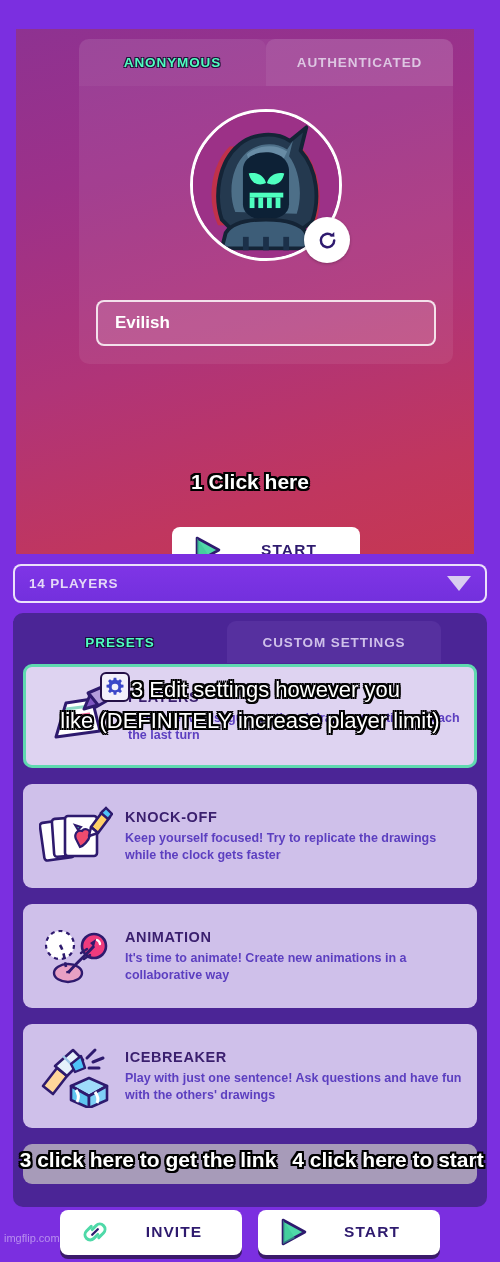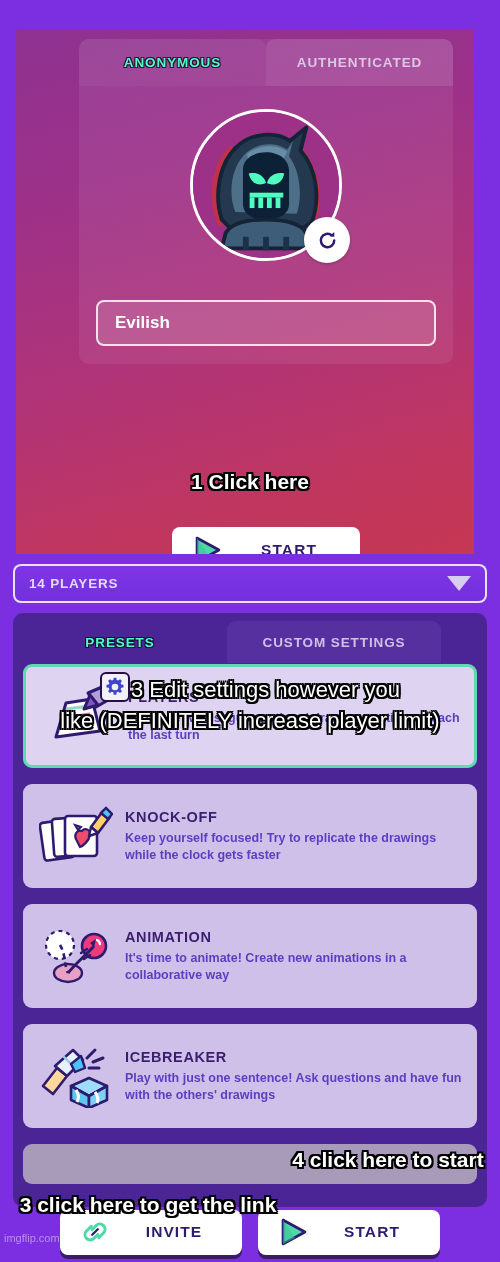--- a/index.html
+++ b/index.html
@@ -283,21 +283,21 @@
     width: 500px; height: 60px;
     display: flex;
     align-items: center;
     justify-content: center;
     gap: 16px;
     z-index: 30;
   }
   #invite-btn { width: 182px; height: 45px; }
   #start-bottom { width: 182px; height: 45px; }
 
-  #caption-3 { left: 8px; width: 280px; top: 1148px; text-align: center; margin-top: 45px; }
+  #caption-3 { left: 8px; width: 280px; top: 1148px; text-align: center; }
   #caption-4 { left: 276px; width: 224px; top: 1148px; text-align: center; }
 
   .watermark {
     position: absolute;
     left: 4px; bottom: 18px;
     color: rgba(255,255,255,0.45);
     font-size: 11px;
     z-index: 50;
     margin-top: 33px;
   }

